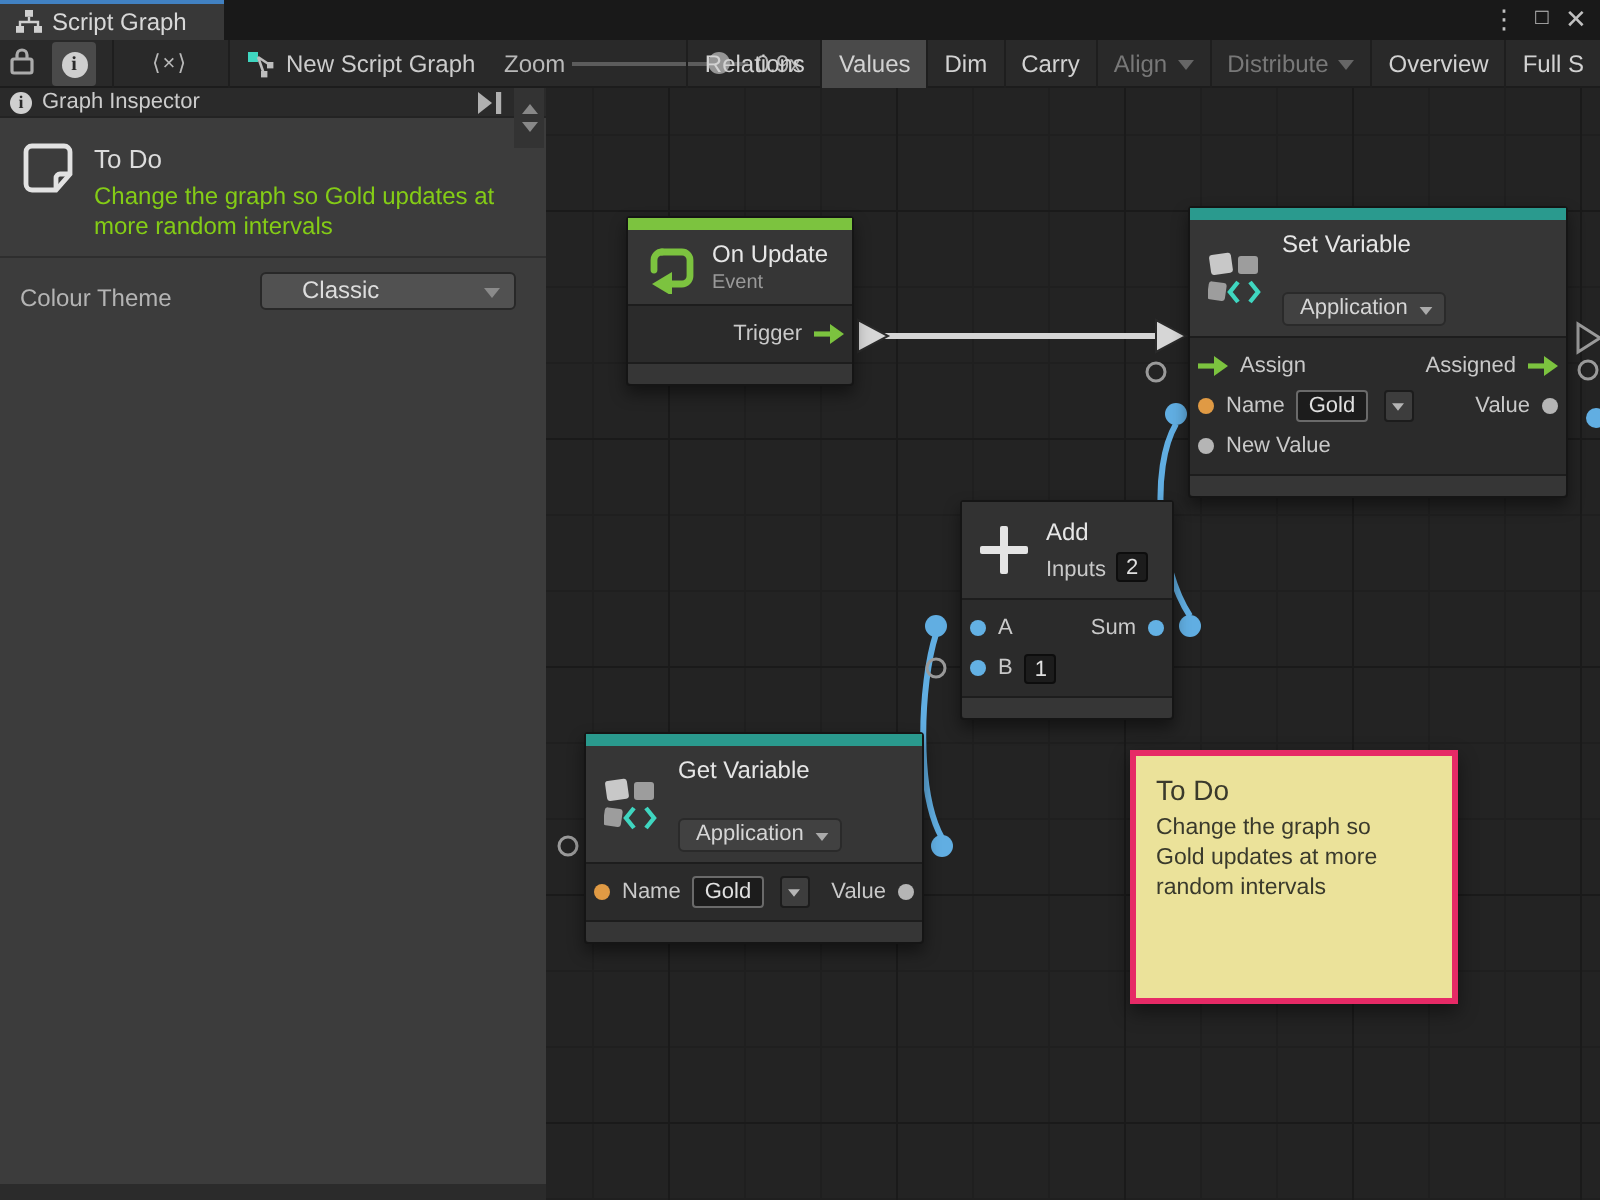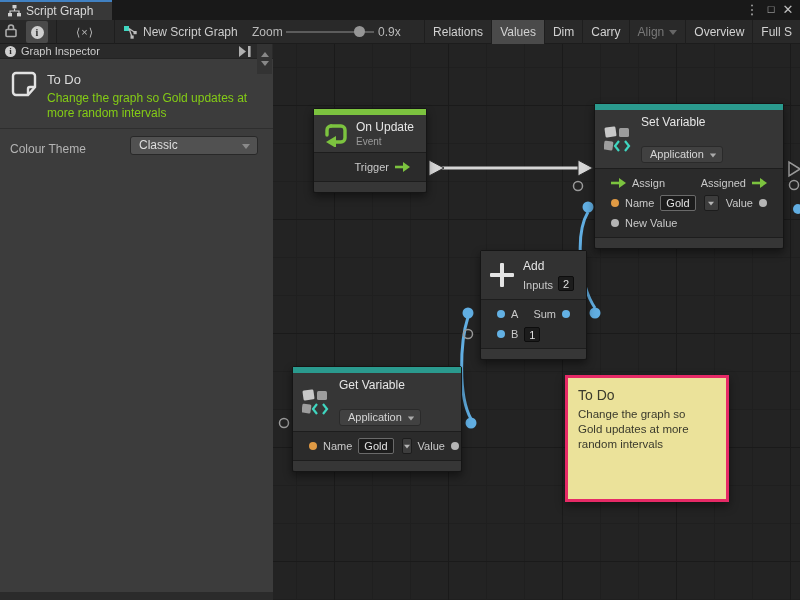--- a/index.html
+++ b/index.html
@@ -53,21 +53,21 @@
   .tri-up { width:0; height:0; border-left:4px solid transparent; border-right:4px solid transparent; border-bottom:5px solid #888; }
   .tri-down { width:0; height:0; border-left:4px solid transparent; border-right:4px solid transparent; border-top:5px solid #888; }
   #todo-section { position:absolute; left:0; top:15px; width:256px; height:70px; padding:10px 0 0 9px; }
   #todo-icon { position:absolute; left:9px; top:25px; }
   #todo-title { position:absolute; left:47px; top:28px; font-size:13px; color:#dcdcdc; }
   #todo-desc { position:absolute; left:47px; top:47px; font-size:12px; color:#84cc16; line-height:15px; }
   #theme-row { position:absolute; left:0; top:84px; width:273px; height:42px; border-top:1px solid #2e2e2e; }
   #theme-label { position:absolute; left:10px; top:13px; font-size:12px; color:#b4b4b4; }
   #theme-select { position:absolute; left:130px; top:7px; width:128px; height:19px; background:#515151;
     border:1px solid #282828; border-radius:3px; color:#dddddd; font-size:12px; line-height:17px;
-    padding-left:8px; }
+    padding-left:20px; }
   #theme-select .dd-arrow { position:absolute; right:7px; top:7px; }
   #bottom-strip { position:absolute; left:0; top:592px; width:273px; height:8px; background:#2b2b2b; }
 
   
   #canvas { position:absolute; left:273px; top:44px; width:527px; height:556px; overflow:hidden;
     background-color:#232323;
     background-image:
       linear-gradient(#1a1a1a 1px, transparent 1px),
       linear-gradient(90deg,#1a1a1a 1px, transparent 1px),
       linear-gradient(#1f1f1f 1px, transparent 1px),
@@ -80,21 +80,21 @@
   .node { position:absolute; background:#2e2e2e; border:1px solid #151515; border-radius:2px;
     box-shadow:0 4px 8px rgba(0,0,0,.45); font-size:11px; color:#c9c9c9; }
   .color-bar { height:6px; }
   .bar-green { background:#7cc33f; }
   .bar-teal { background:#2a9a8e; }
   .node-head { background:#363636; display:flex; align-items:center; gap:7px; padding:5px 9px; }
   .node-title { font-size:12px; color:#e6e6e6; }
   .node-sub { font-size:10px; color:#9a9a9a; margin-top:2px; }
   .node-ports { background:#2b2b2b; border-top:1px solid #1d1d1d; padding:4px 0; }
   .node-foot { background:#363636; border-top:1px solid #1d1d1d; height:11px; border-radius:0 0 2px 2px; }
-  .port-row { display:flex; align-items:center; height:20px; padding:0 16px; gap:6px; }
+  .port-row { display:flex; align-items:center; height:20px; padding:0 4px; gap:6px; }
   .port-right { margin-left:auto; display:flex; align-items:center; gap:6px; }
   .dot { width:8px; height:8px; border-radius:50%; display:inline-block; flex:0 0 auto; }
   .dot-gray { background:#b5b5b5; }
   .dot-orange { background:#e09a44; }
   .dot-blue { background:#63b1e4; }
   .pill { background:#414141; border:1px solid #2a2a2a; border-radius:3px; color:#d5d5d5;
     font-size:11px; padding:1px 18px 2px 8px; position:relative; max-width:96px; overflow:hidden;
     white-space:nowrap; margin-top:17px; }
   .pill .dd-arrow { position:absolute; right:5px; top:6px; border-top-color:#aaa; transform:scale(.8); }
   .value-box { background:#1c1c1c; border:1px solid #6a6a6a; border-radius:2px; color:#e0e0e0;
@@ -180,20 +180,24 @@
       <div class="tb-btn">
           <span>Dim</span>
         </div>
       <div class="tb-btn">
           <span>Carry</span>
         </div>
       <div class="tb-btn disabled">
           <span>Align</span>
           <span class="dd-arrow"></span>
         </div>
+      <div class="tb-btn disabled">
+          <span>Distribute</span>
+          <span class="dd-arrow"></span>
+        </div>
       <div class="tb-btn">
           <span>Overview</span>
         </div>
       <div class="tb-btn">
           <span>Full S</span>
         </div>
     </div>
   </div>
 
   <div id="inspector">

